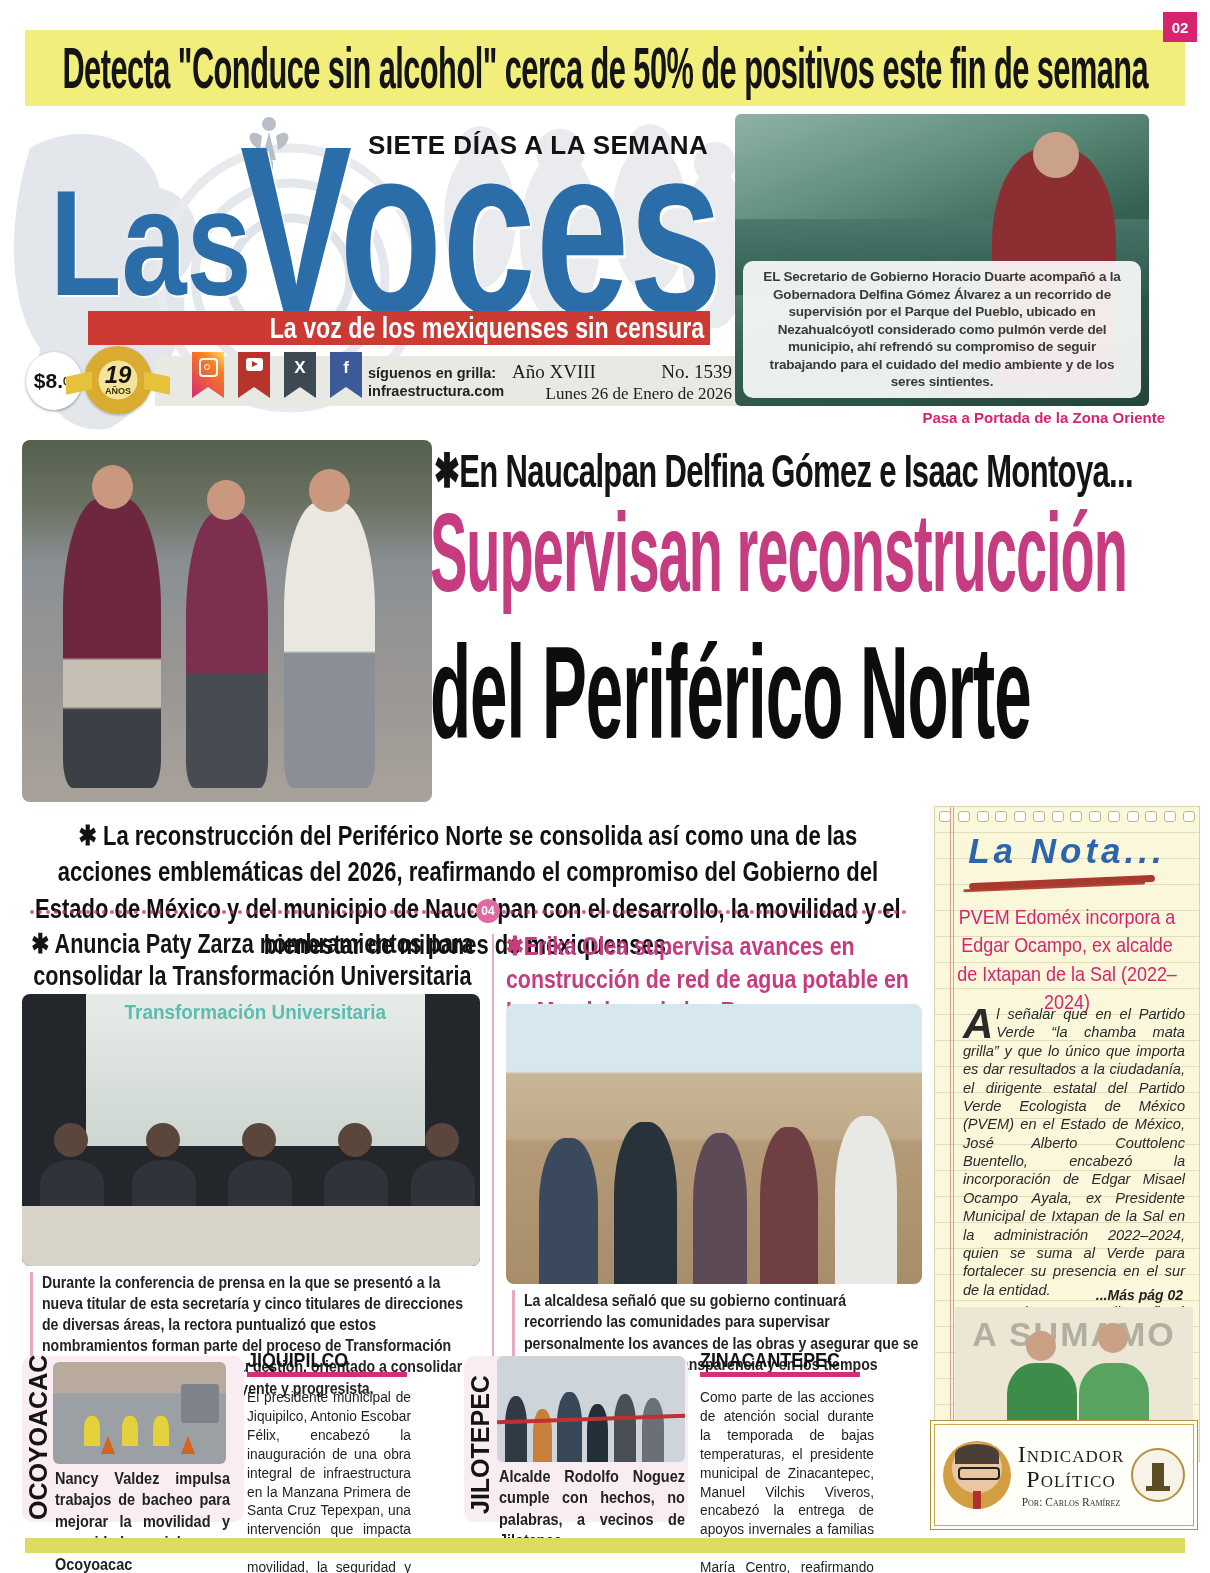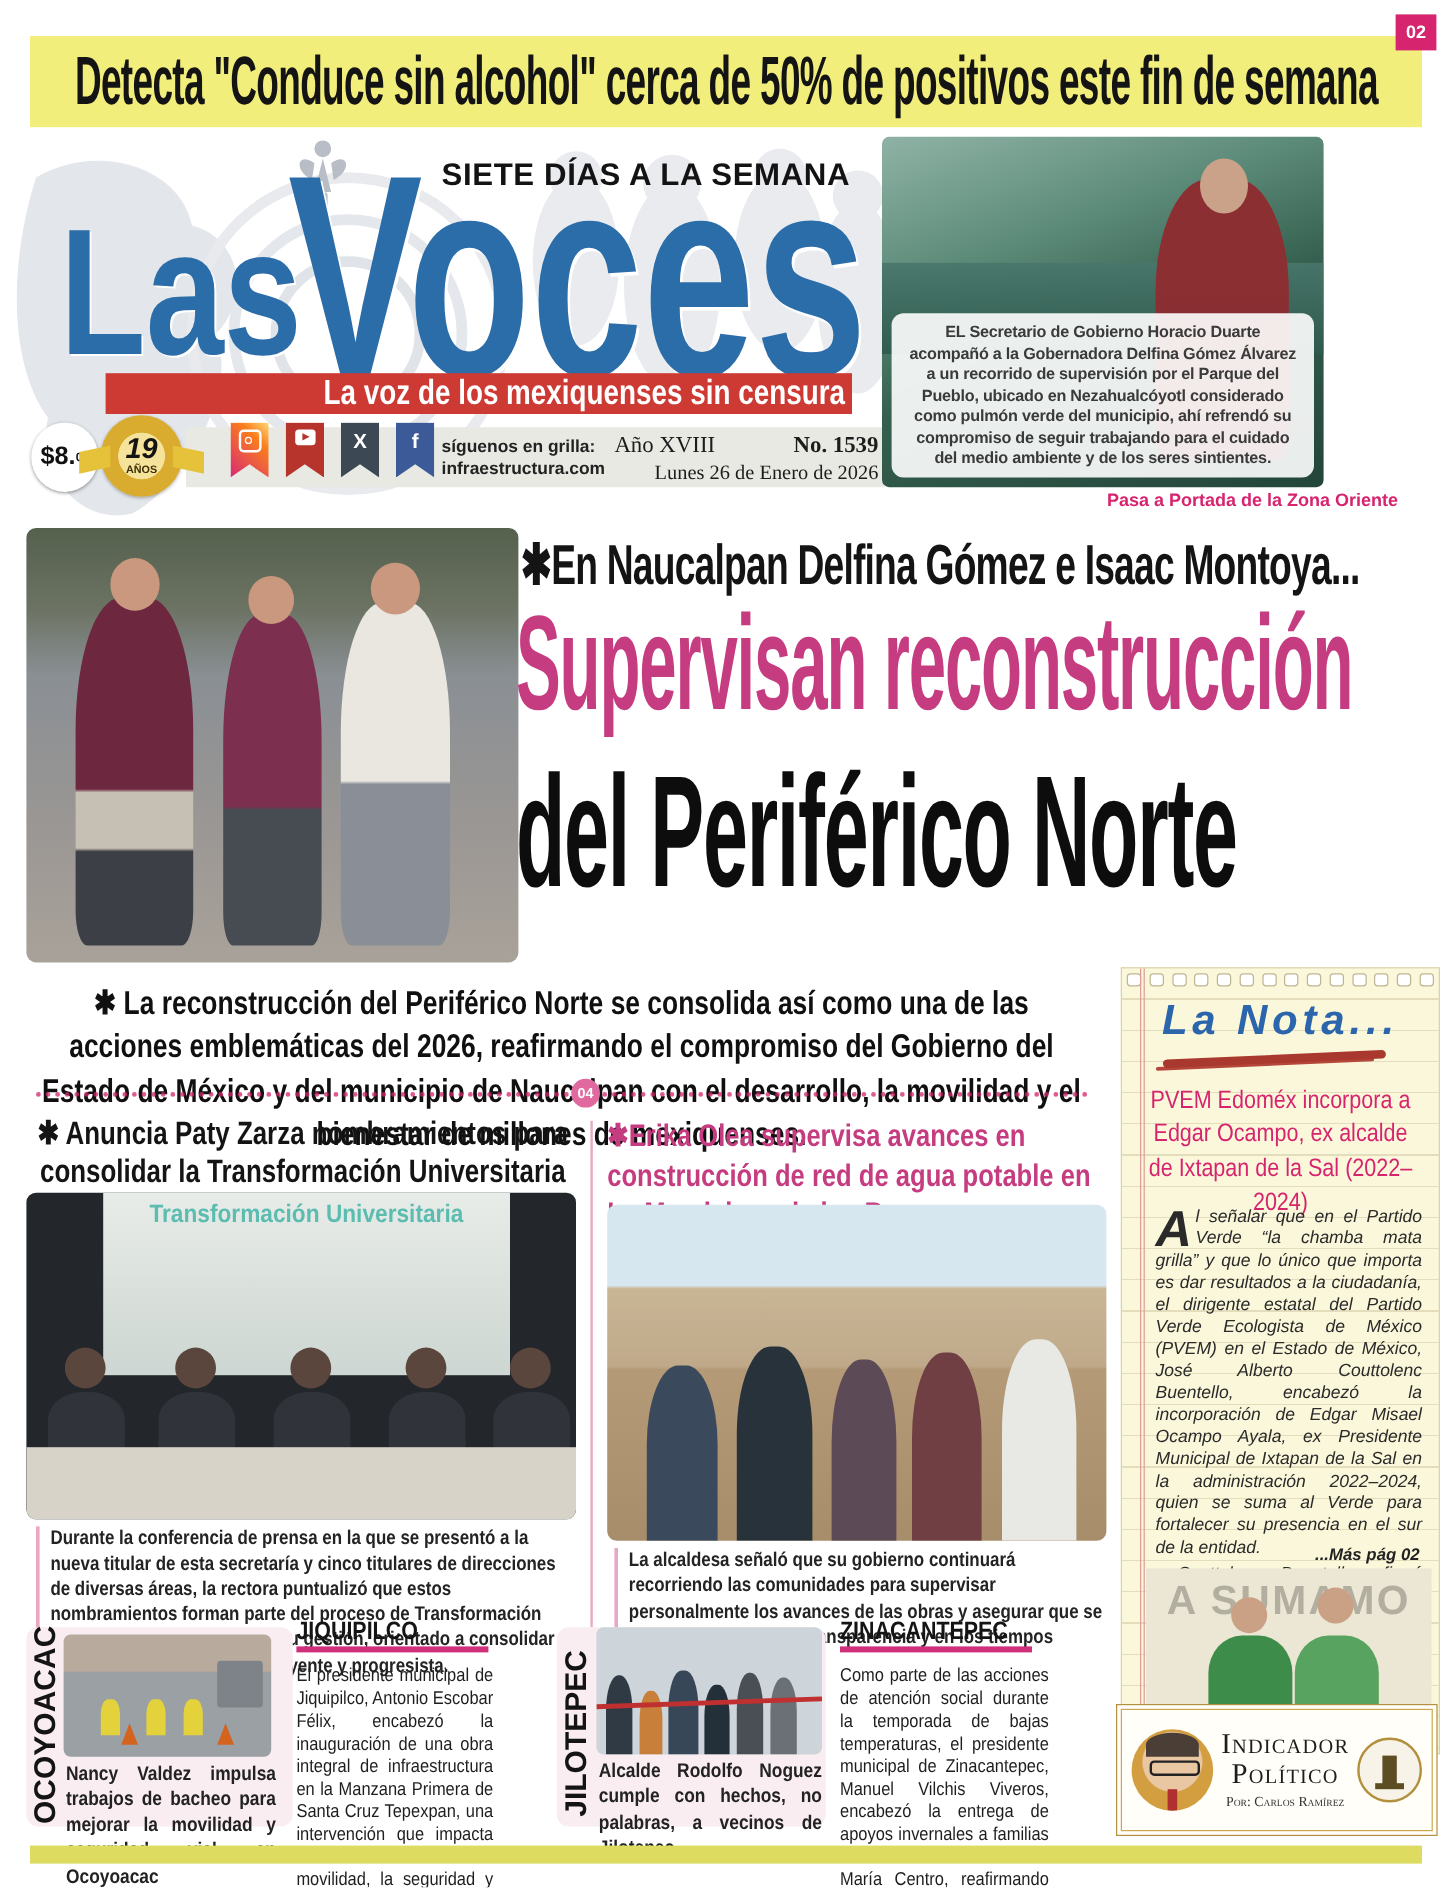--- a/index.html
+++ b/index.html
@@ -46,24 +46,24 @@
   .flag.yt{background:#b7342c;}
   .flag.tx{background:#3c4854;}
   .flag.fb{background:#3d5a98;}
   .ig-glyph{width:15px;height:15px;border:2px solid #fff;border-radius:4px;position:relative;}
   .ig-glyph:after{content:"";position:absolute;left:3.5px;top:3.5px;width:4px;height:4px;border:1.5px solid #fff;border-radius:50%;}
   .yt-glyph{width:17px;height:13px;background:#fff;border-radius:3px;position:relative;}
   .yt-glyph:after{content:"";position:absolute;left:6px;top:3px;border-left:6px solid #b7342c;
         border-top:3.5px solid transparent;border-bottom:3.5px solid transparent;}
   .follow{left:368px;top:364px;font-size:14.5px;font-weight:bold;color:#222;line-height:1.25;}
   .anio{left:512px;top:361px;font-size:19px;color:#1c1c1c;font-family:"Liberation Serif",serif;}
-  .issue{left:620px;top:361px;width:112px;text-align:right;font-size:19px;color:#1c1c1c;font-family:"Liberation Serif",serif;font-weight:bold;}
+  .issue{left:620px;top:361px;width:112px;text-align:right;font-size:19px;color:#1c1c1c;font-family:"Liberation Serif",serif;}
   .fecha{left:500px;top:384px;width:232px;text-align:right;font-size:17px;color:#1c1c1c;font-family:"Liberation Serif",serif;}
   
-  .topphoto{left:735px;top:114px;width:368px;height:292px;border-radius:6px;overflow:hidden;
+  .topphoto{left:735px;top:114px;width:414px;height:292px;border-radius:6px;overflow:hidden;
             background:linear-gradient(160deg,#8fb3a6 0%,#5d8b79 30%,#35604f 55%,#23453a 100%);}
   .tp-tank{position:absolute;left:0;top:36%;width:100%;height:26%;background:linear-gradient(#49766b,#2e5a4e);opacity:.9;}
   .tp-fig{position:absolute;right:8%;top:12%;width:30%;height:80%;border-radius:40% 40% 8% 8%;
           background:linear-gradient(#8c2f33 35%,#7c2a2e);}
   .tp-head{position:absolute;right:17%;top:6%;width:11%;height:16%;border-radius:50%;background:#c9a289;}
   .tp-cap{position:absolute;left:8px;right:8px;bottom:8px;background:rgba(255,255,255,.9);
           border-radius:10px;padding:7px 10px;font-size:13.5px;font-weight:bold;color:#3a3a3a;
           text-align:center;line-height:1.3;letter-spacing:-.2px;}
   .pasa{left:860px;top:409px;width:305px;text-align:right;color:#d6246e;font-weight:bold;font-size:15px;}
   

